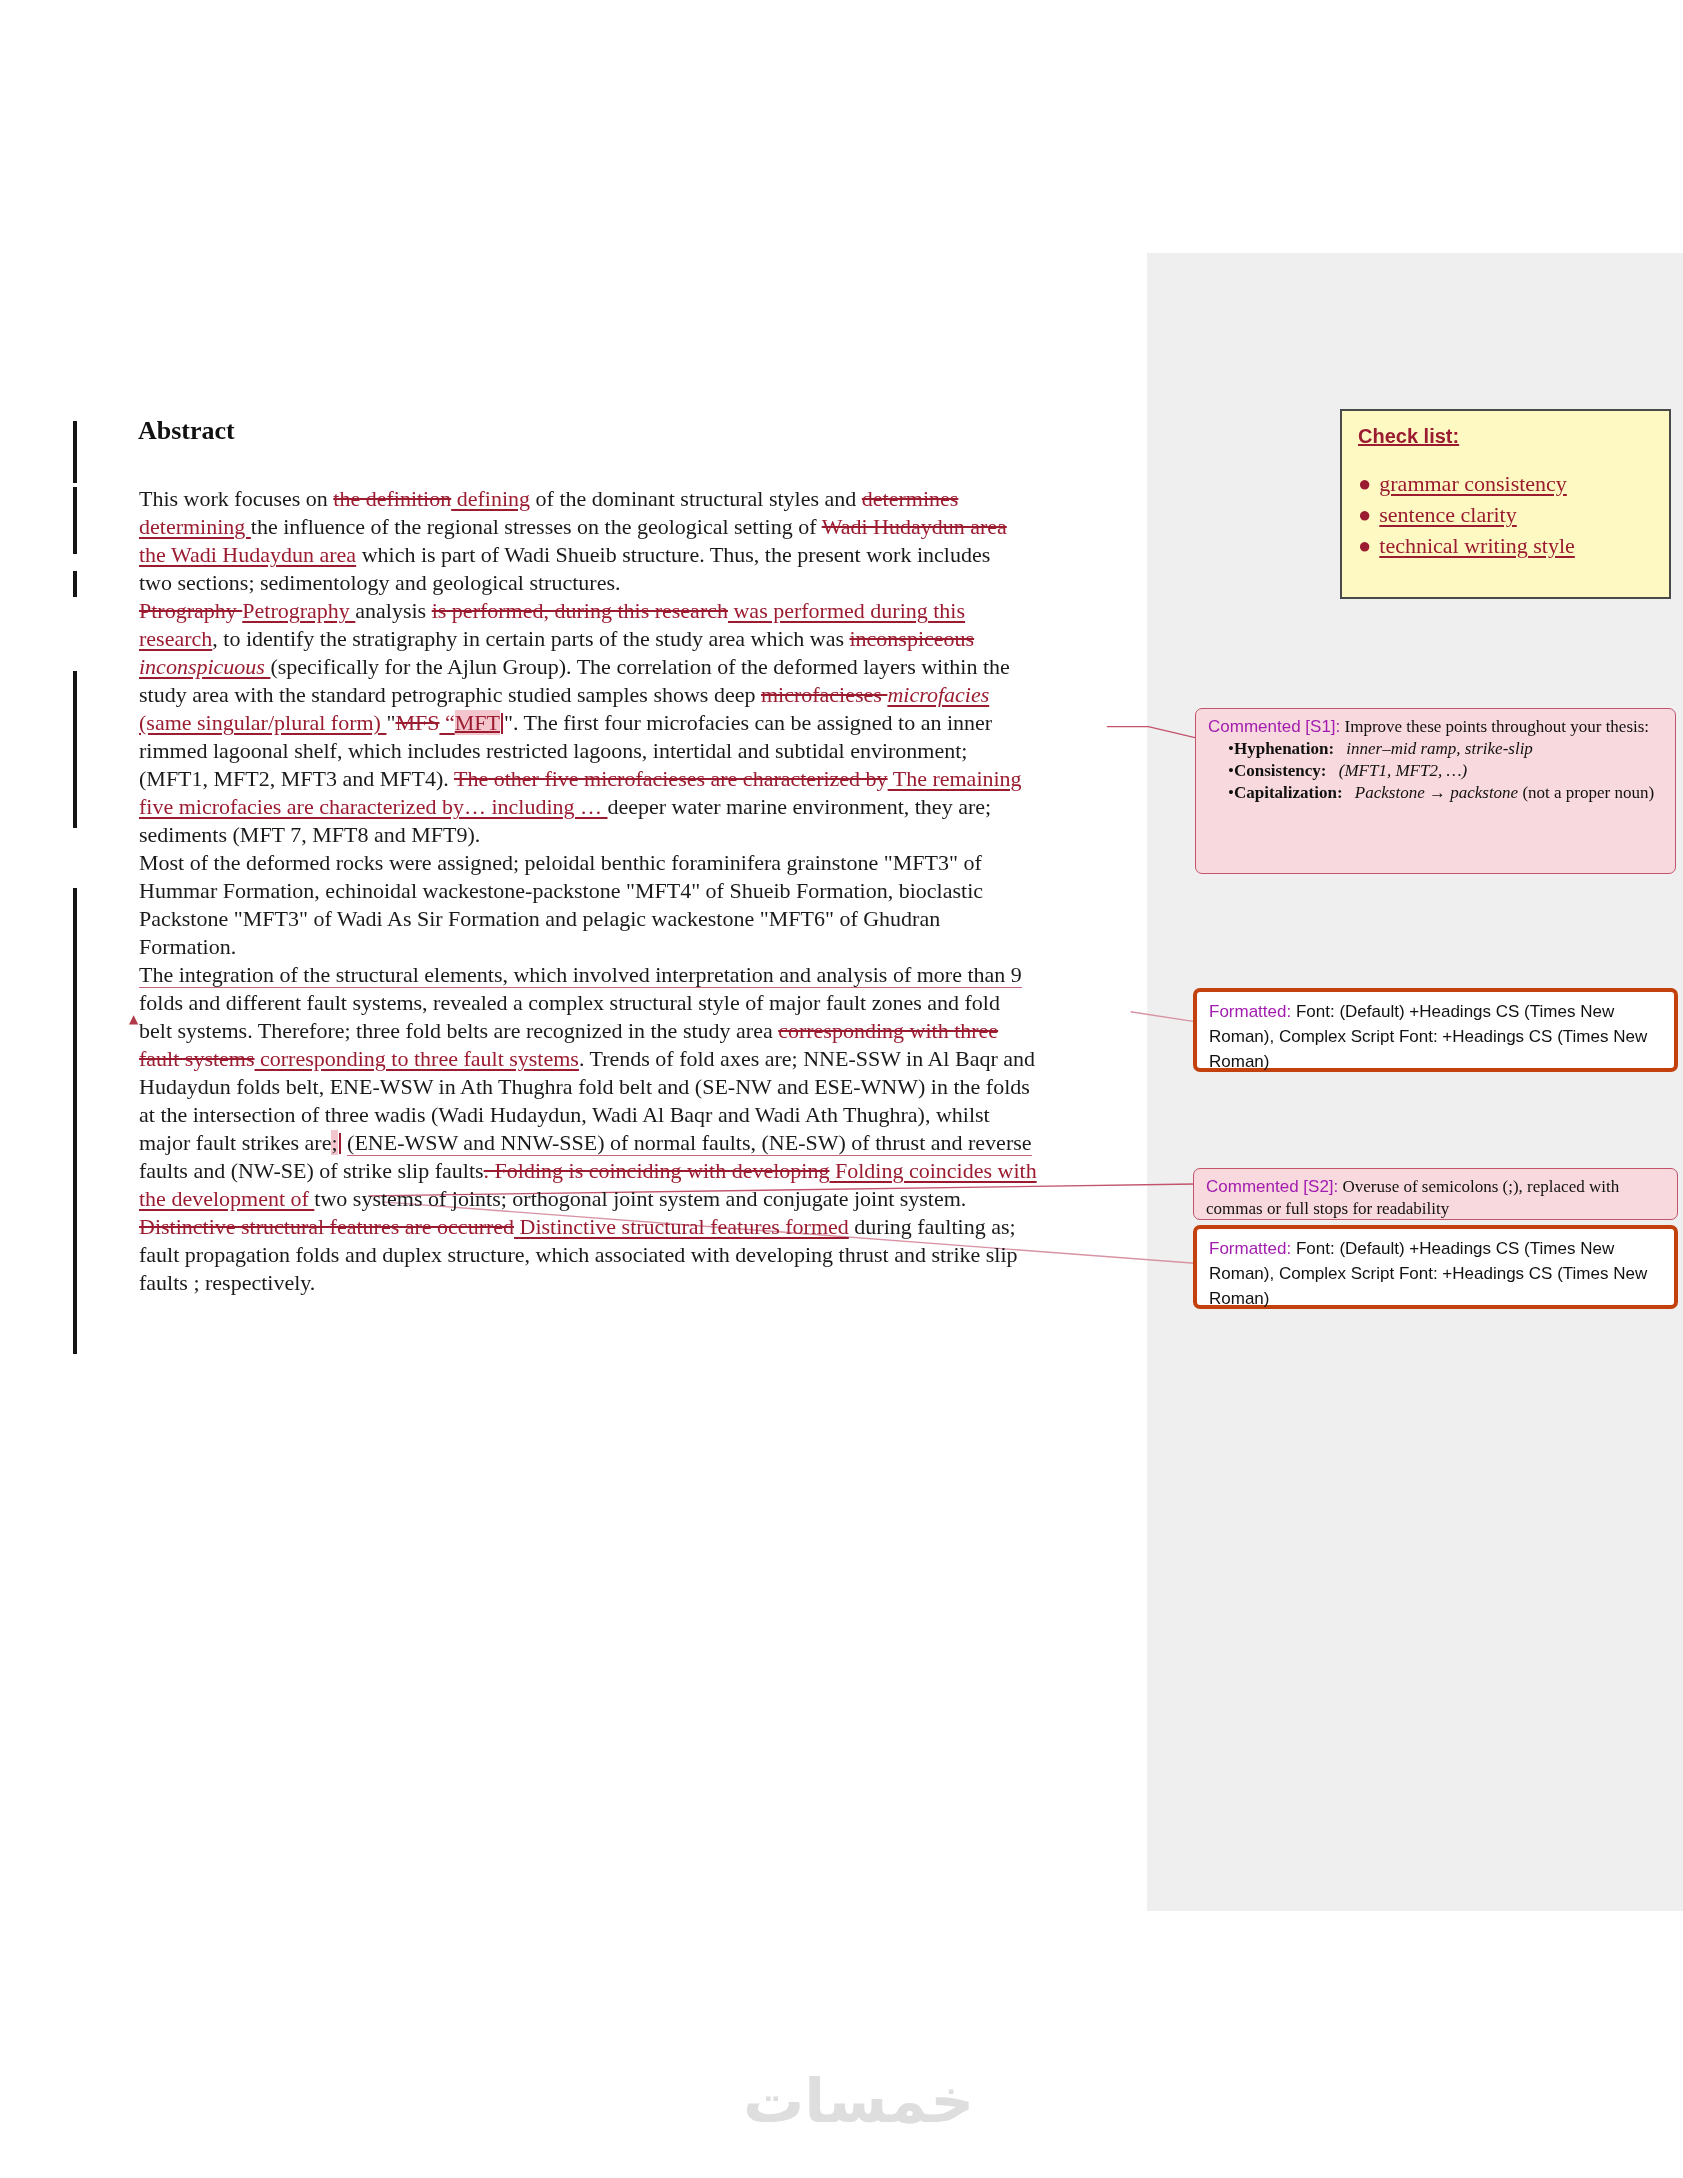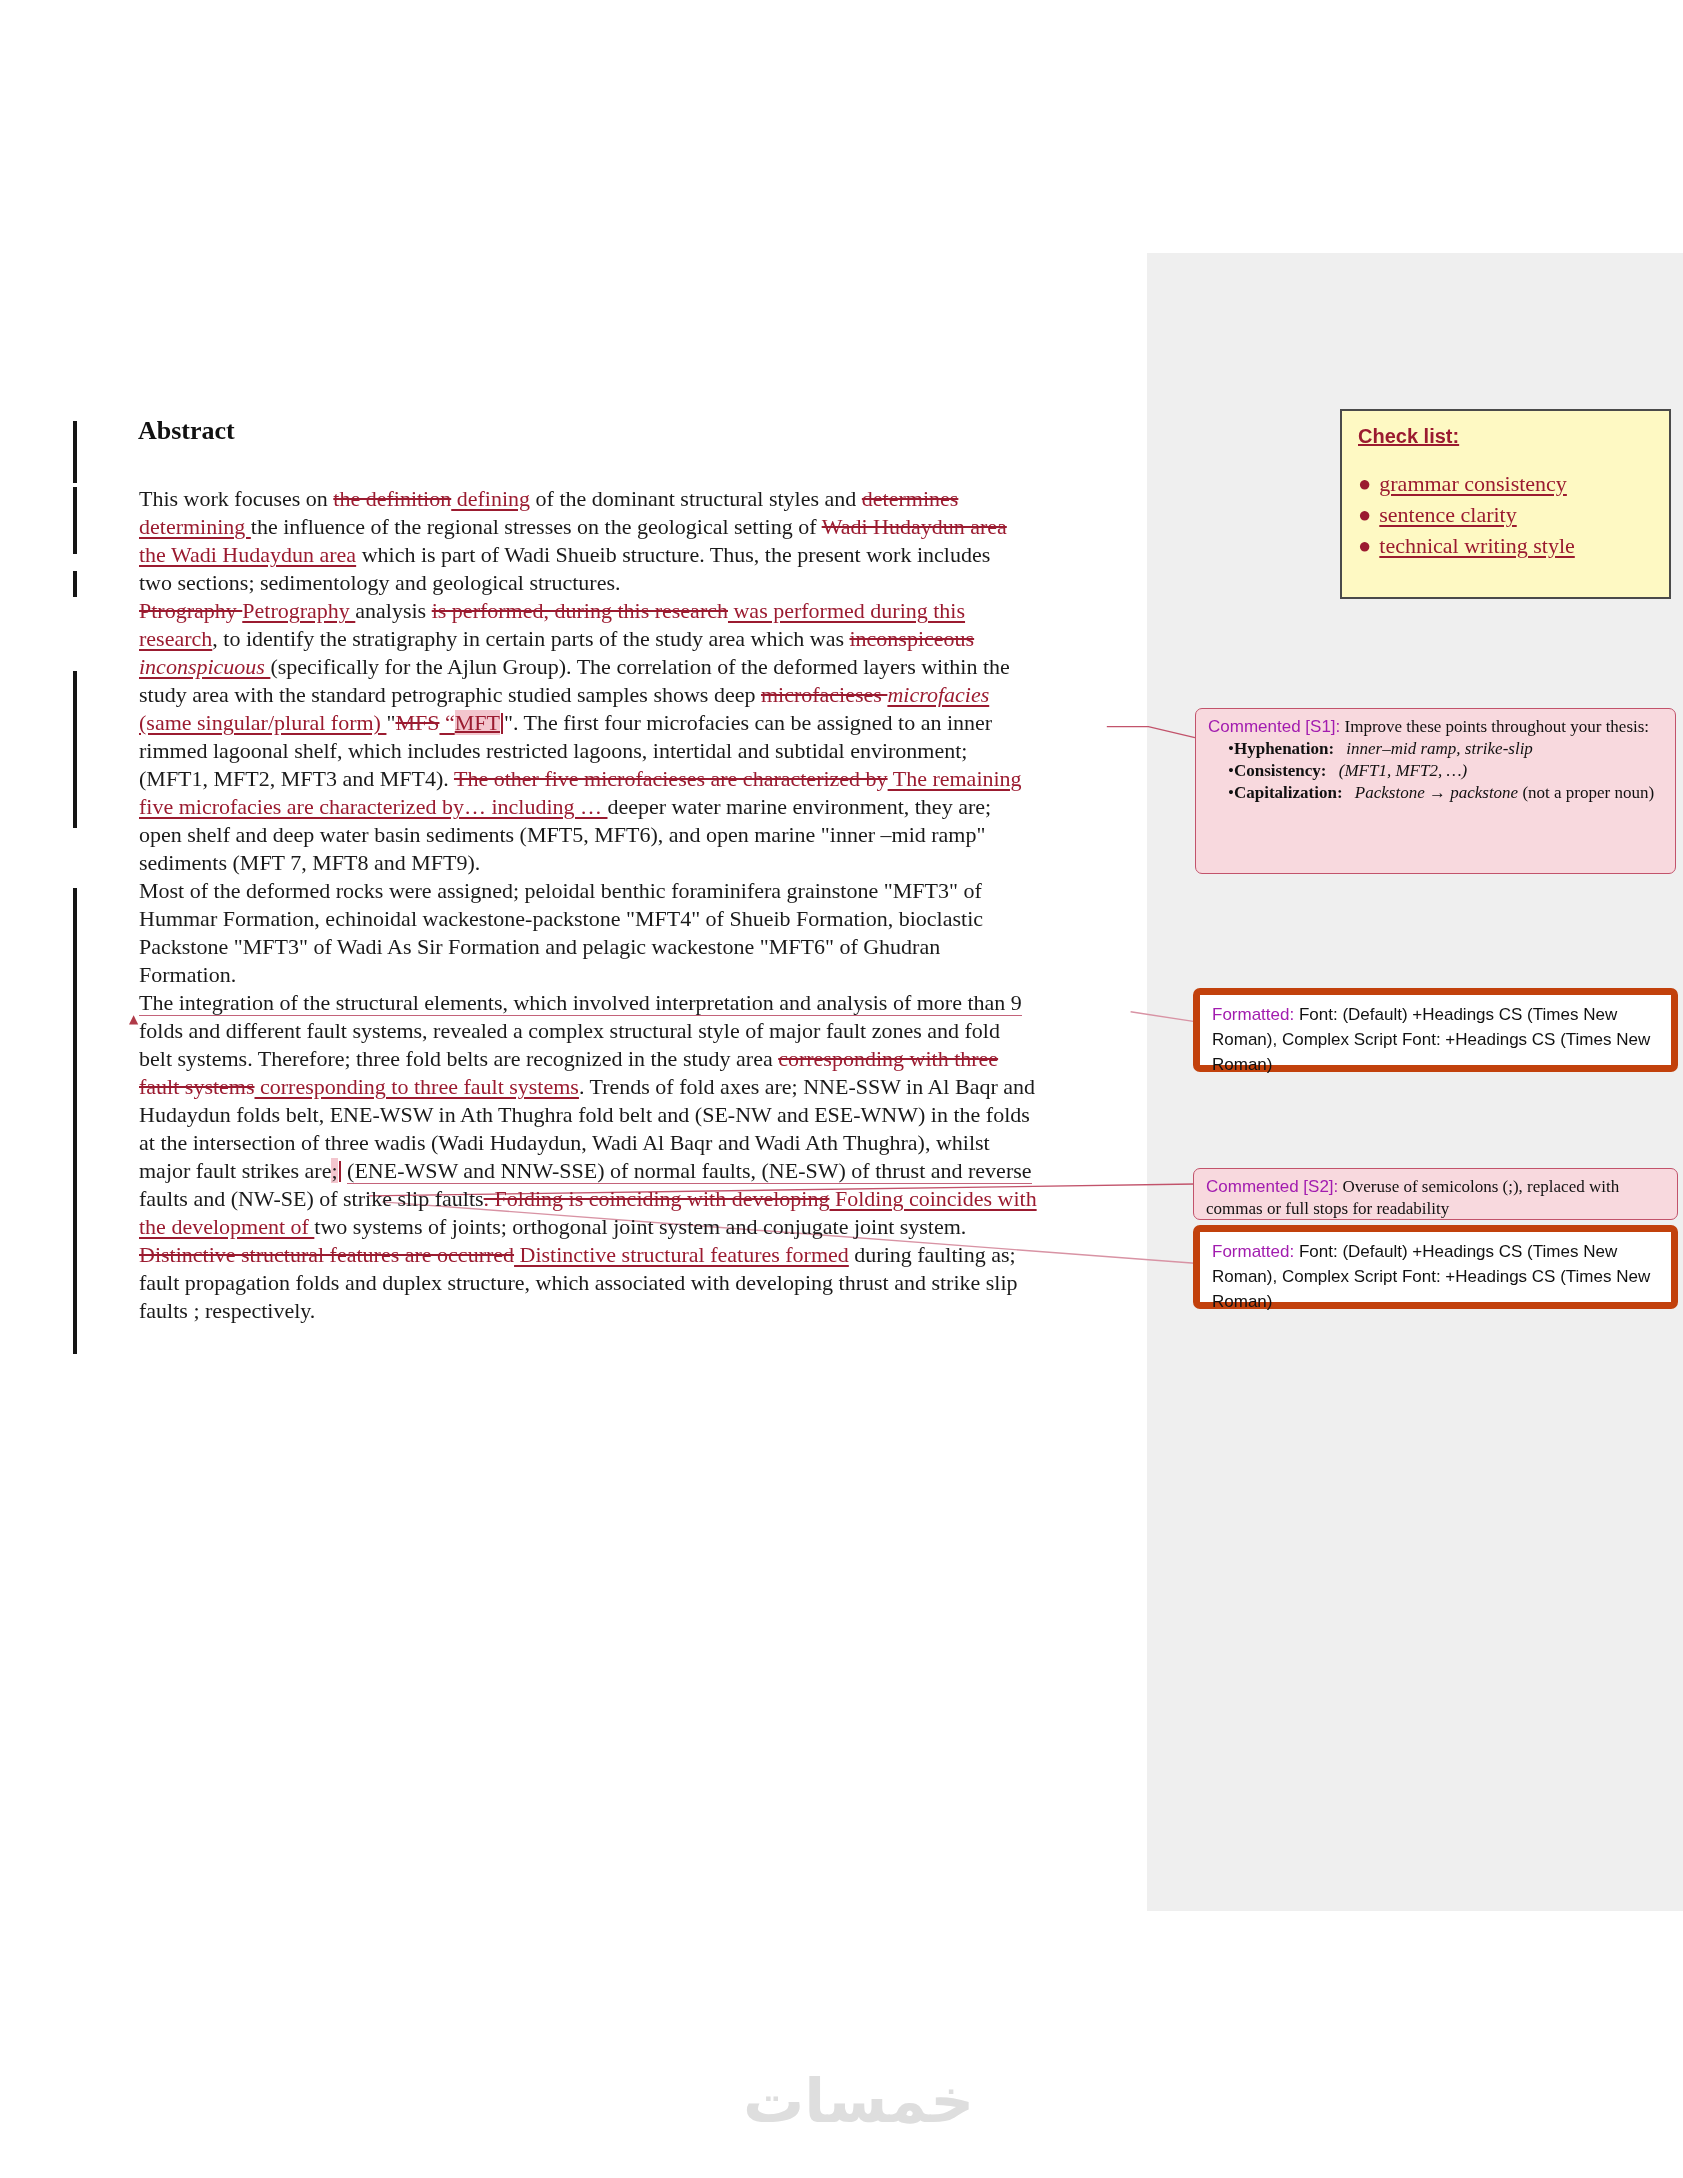--- a/index.html
+++ b/index.html
@@ -24,21 +24,21 @@
   .checklist-box{position:absolute;left:1340px;top:409px;width:331px;height:190px;background:#fef9c3;
                  border:2px solid #4a4a4a;box-sizing:border-box;padding:14px 16px;}
   .checklist-title{font-family:"Liberation Sans",sans-serif;font-weight:bold;font-size:20px;color:#9b1b30;
                    text-decoration:underline;}
   .checklist-items{margin-top:20px;}
   .cl-item{font-size:22px;color:#9b1b30;line-height:31px;white-space:nowrap;}
   .cl-item .blt{margin-right:8px;}
   .cl-item .txt{text-decoration:underline;text-underline-offset:3px;}
   .cbox{position:absolute;box-sizing:border-box;border-radius:7px;font-size:17px;line-height:22px;}
   .cbox.pink{background:#f8d9de;border:1px solid #c2536b;}
-  .cbox.white{background:#ffffff;border:7px solid #c2410c;}
+  .cbox.white{background:#ffffff;border:4px solid #c2410c;}
   .cbox .pad{padding:7px 12px;}
   .clabel{font-family:"Liberation Sans",sans-serif;font-weight:normal;color:#a21caf;}
   .cserif{font-family:"Liberation Serif",serif;color:#111;}
   .csans{font-family:"Liberation Sans",sans-serif;color:#111;line-height:25px;}
   .cbullet{margin-left:20px;}
   .cbullet .bkey{font-weight:bold;}
   .cbullet .bval{font-style:italic;margin-left:8px;}
   .watermark{position:absolute;left:743px;top:2065px;font-family:"DejaVu Sans",sans-serif;
              font-weight:bold;font-size:61px;color:#dedede;direction:rtl;}
 </style>
@@ -72,21 +72,20 @@
       <div class="tline"><span class="r-i">the Wadi Hudaydun area</span><span class="r-n"> which is part of Wadi Shueib structure. Thus, the present work includes</span></div>
       <div class="tline"><span class="r-n">two sections; sedimentology and geological structures.</span></div>
       <div class="tline"><span class="r-d">Ptrography </span><span class="r-i"> Petrography </span><span class="r-n">analysis </span><span class="r-d">is performed, during this research</span><span class="r-i"> was performed during this</span></div>
       <div class="tline"><span class="r-i">research</span><span class="r-n">, to identify the stratigraphy in certain parts of the study area which was </span><span class="r-d">inconspiceous</span></div>
       <div class="tline"><span class="r-ii">inconspicuous </span><span class="r-n">(specifically for the Ajlun Group). The correlation of the deformed layers within the</span></div>
       <div class="tline"><span class="r-n">study area with the standard petrographic studied samples shows deep </span><span class="r-d">microfacieses </span><span class="r-ii">microfacies</span></div>
       <div class="tline"><span class="r-i">(same singular/plural form) </span><span class="r-n">"</span><span class="r-d">MFS</span><span class="r-i"> “</span><span class="r-hl">MFT</span><span class="r-ct"></span><span class="r-n">". The first four microfacies can be assigned to an inner</span></div>
       <div class="tline"><span class="r-n">rimmed lagoonal shelf, which includes restricted lagoons, intertidal and subtidal environment;</span></div>
       <div class="tline"><span class="r-n">(MFT1, MFT2, MFT3 and MFT4). </span><span class="r-d">The other five microfacieses are characterized by</span><span class="r-i"> The remaining</span></div>
       <div class="tline"><span class="r-i">five microfacies are characterized by… including … </span><span class="r-n">deeper water marine environment, they are;</span></div>
-      <div class="tline"><span class="r-n">open shelf and deep water basin sediments (MFT5, MFT6), and open marine "inner –mid ramp"</span></div>
       <div class="tline"><span class="r-n">sediments (MFT 7, MFT8 and MFT9).</span></div>
       <div class="tline"><span class="r-n">Most of the deformed rocks were assigned; peloidal benthic foraminifera grainstone "MFT3" of</span></div>
       <div class="tline"><span class="r-n">Hummar Formation, echinoidal wackestone-packstone "MFT4" of Shueib Formation, bioclastic</span></div>
       <div class="tline"><span class="r-n">Packstone "MFT3" of Wadi As Sir Formation and pelagic wackestone "MFT6" of Ghudran</span></div>
       <div class="tline"><span class="r-n">Formation.</span></div>
       <div class="tline"><span class="r-fu">The integration of the structural elements, which involved interpretation and analysis of more than 9</span></div>
       <div class="tline"><span class="r-n">folds and different fault systems, revealed a complex structural style of major fault zones and fold</span></div>
       <div class="tline"><span class="r-n">belt systems. Therefore; three fold belts are recognized in the study area </span><span class="r-d">corresponding with three</span></div>
       <div class="tline"><span class="r-d">fault systems</span><span class="r-i"> corresponding to three fault systems</span><span class="r-n">. Trends of fold axes are; NNE-SSW in Al Baqr and</span></div>
       <div class="tline"><span class="r-n">Hudaydun folds belt, ENE-WSW in Ath Thughra fold belt and (SE-NW and ESE-WNW) in the folds</span></div>

